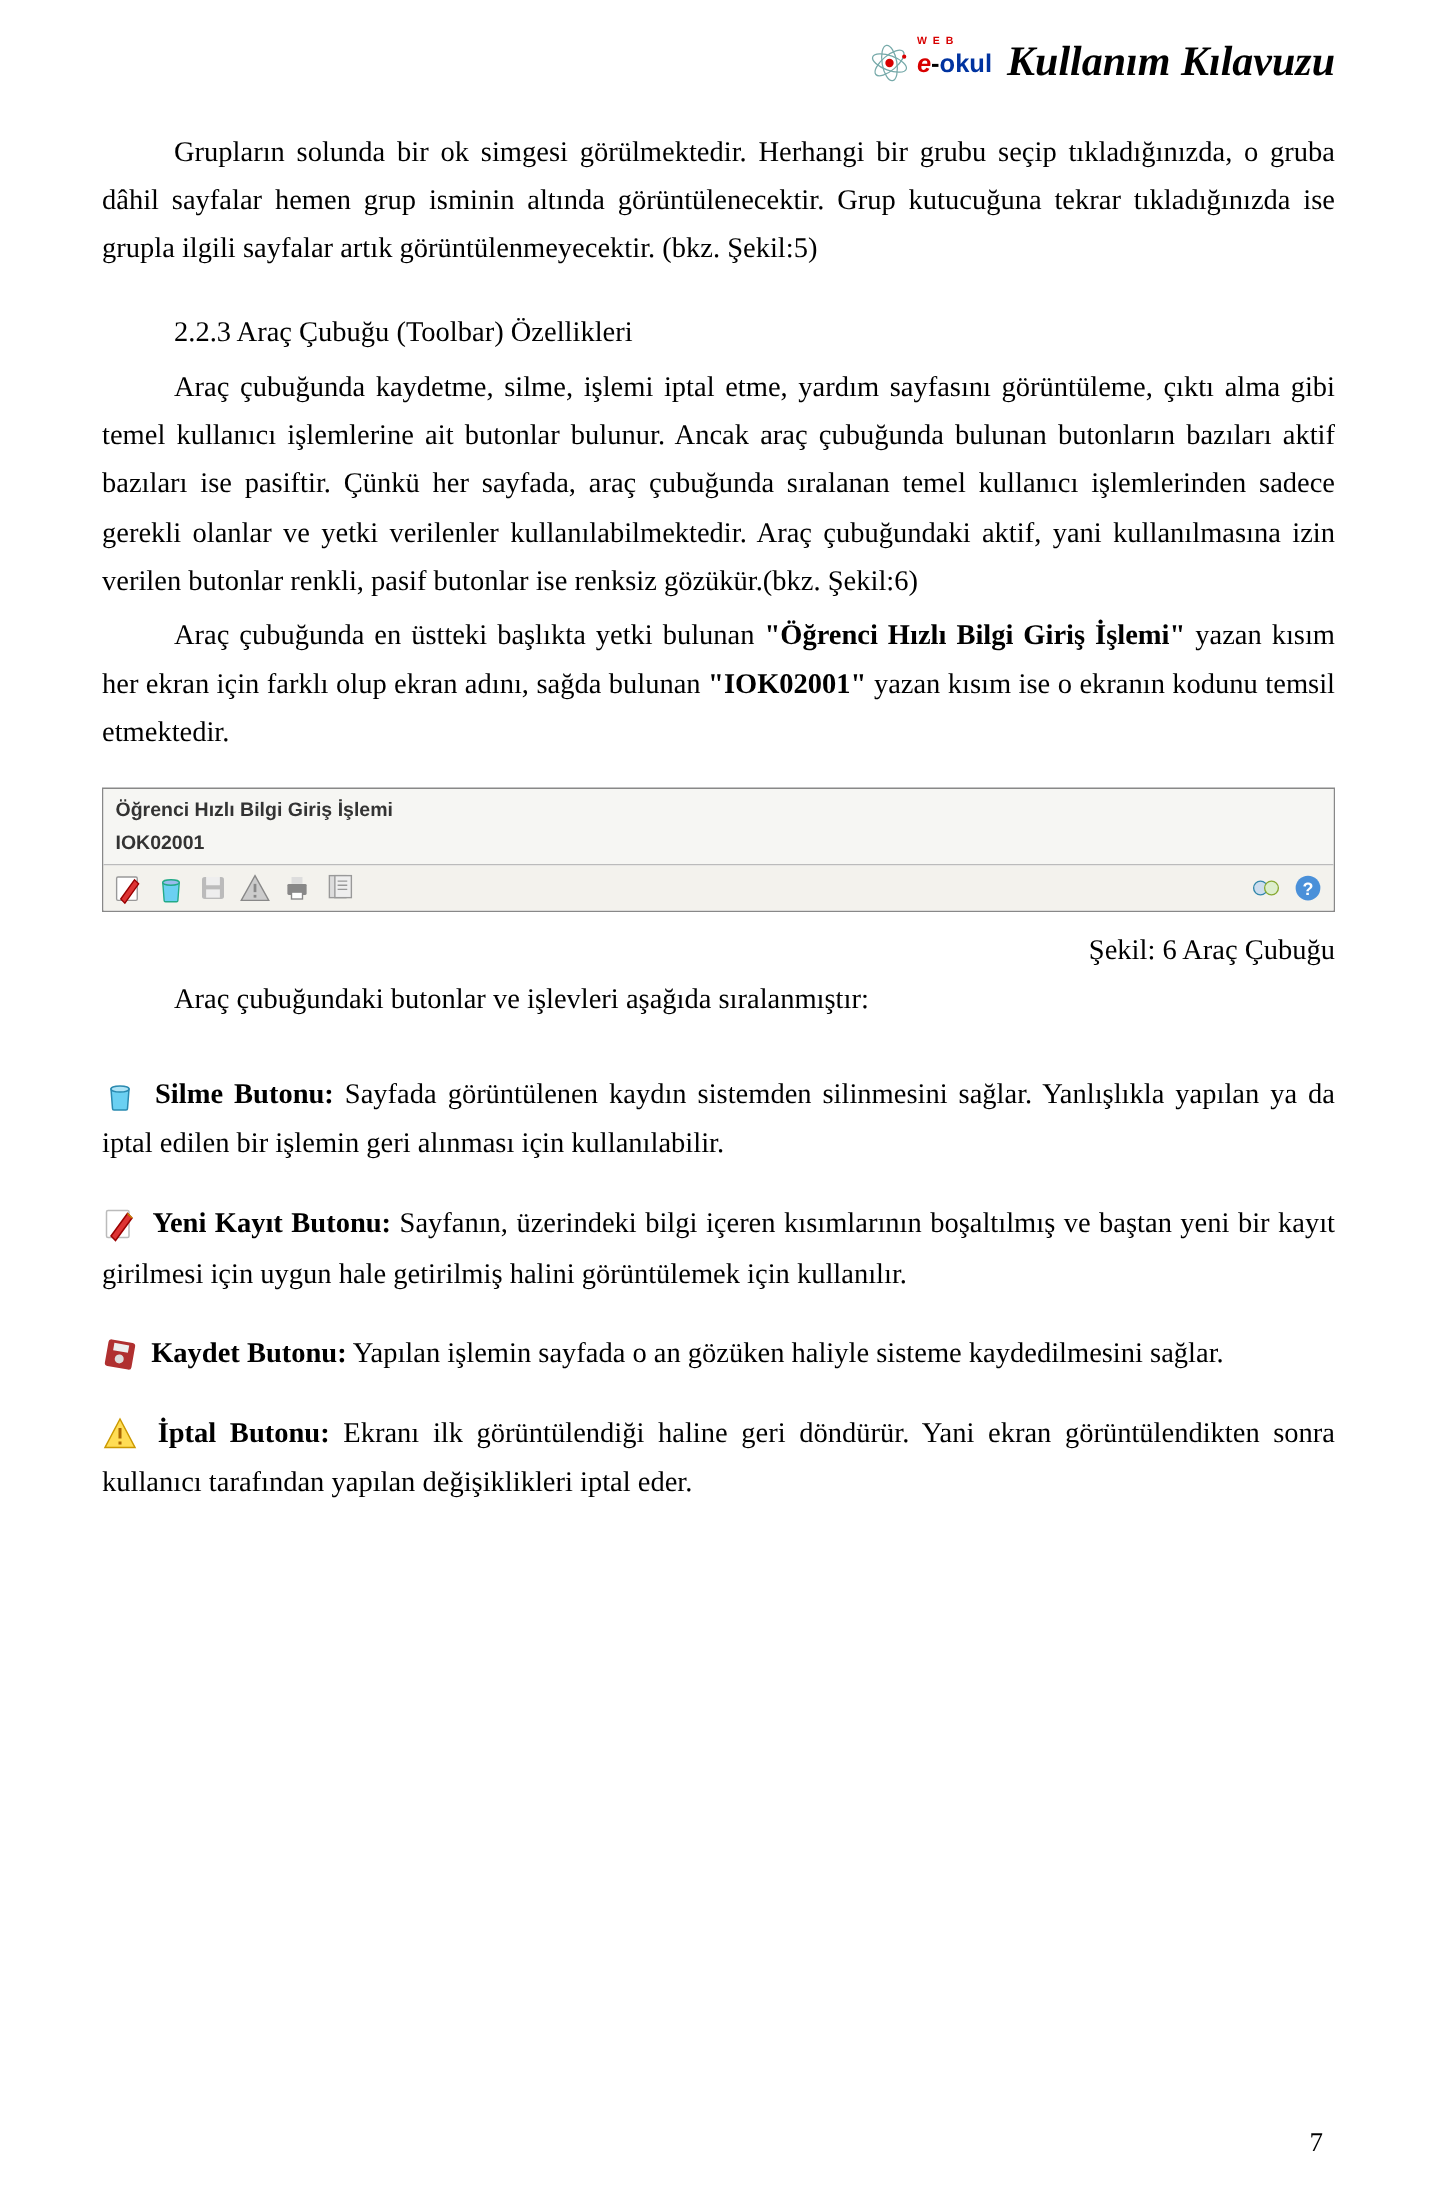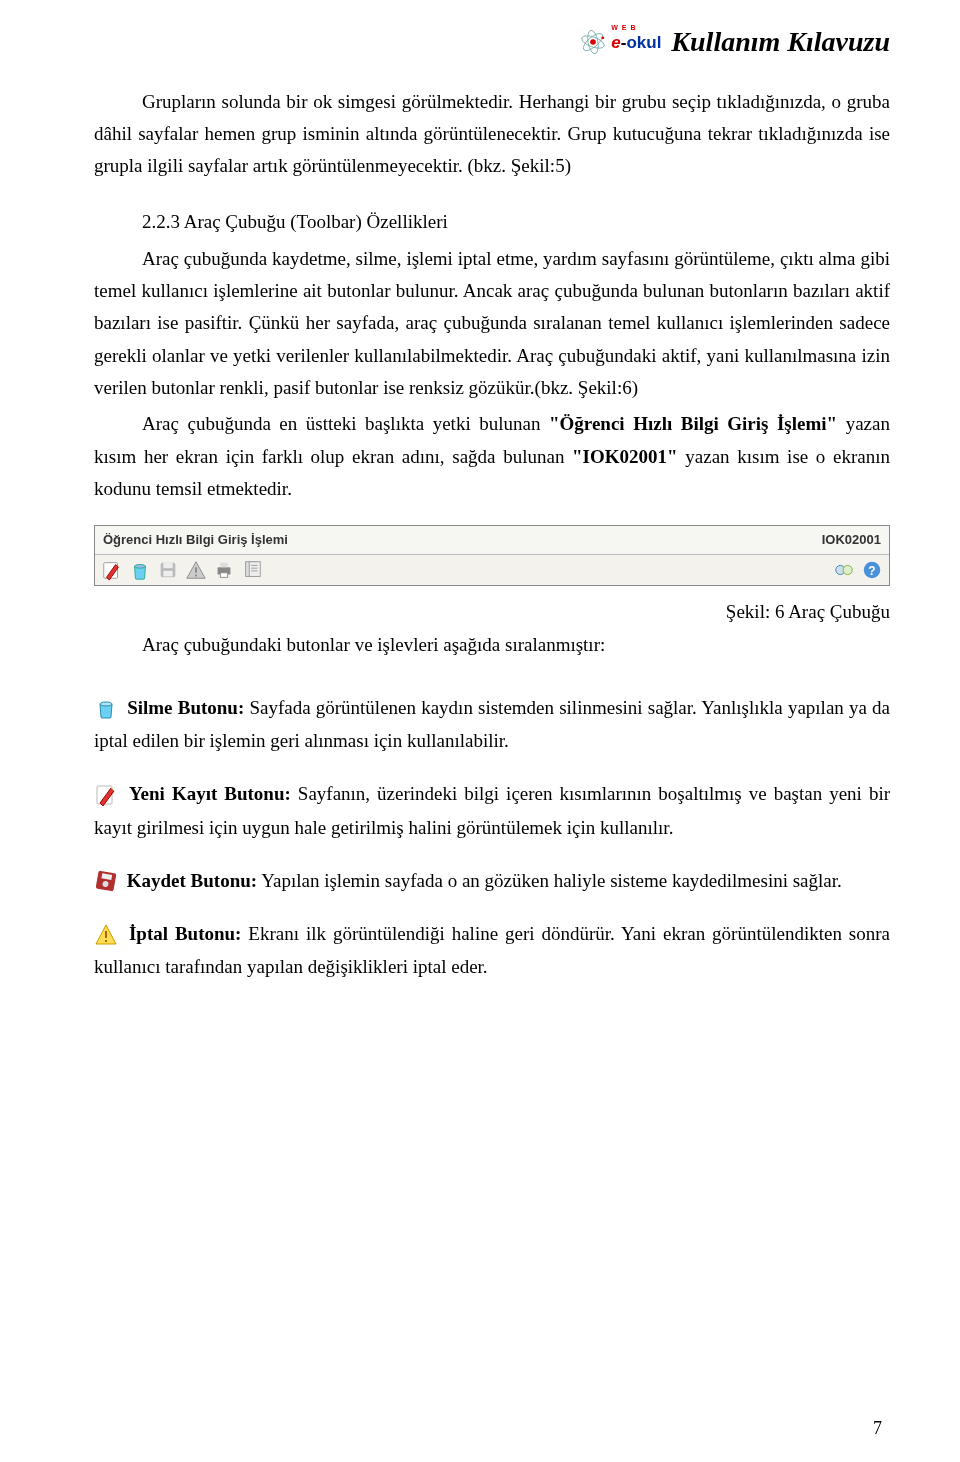--- a/index.html
+++ b/index.html
@@ -6,21 +6,21 @@
   body {
     font-family: "Times New Roman", Times, serif;
     background: #fff;
     width: 960px;
     margin: 0 auto;
     color: #000;
     font-size: 19px;
     line-height: 1.7;
   }
   .page {
-    padding: 18px 70px 40px 94px;
+    padding: 18px 70px 40px 68px;
     position: relative;
     min-height: 1462px;
   }
   .header {
     display: flex;
     justify-content: flex-end;
     align-items: center;
     gap: 10px;
     margin-bottom: 20px;
   }
@@ -53,20 +53,21 @@
   .toolbar-title-row {
     display: flex;
     justify-content: space-between;
     background: #f6f6f3;
     padding: 3px 8px;
     font-family: Tahoma, Arial, sans-serif;
     font-size: 13px;
     color: #333;
     border-bottom: 1px solid #bbb;
     font-weight: bold;
+    flex-direction: column;
   }
   .toolbar-icons-row {
     display: flex;
     justify-content: space-between;
     align-items: center;
     background: #f3f2ed;
     padding: 4px 6px;
   }
   .toolbar-left, .toolbar-right { display: flex; gap: 6px; align-items: center; }
   .tb-icon {

